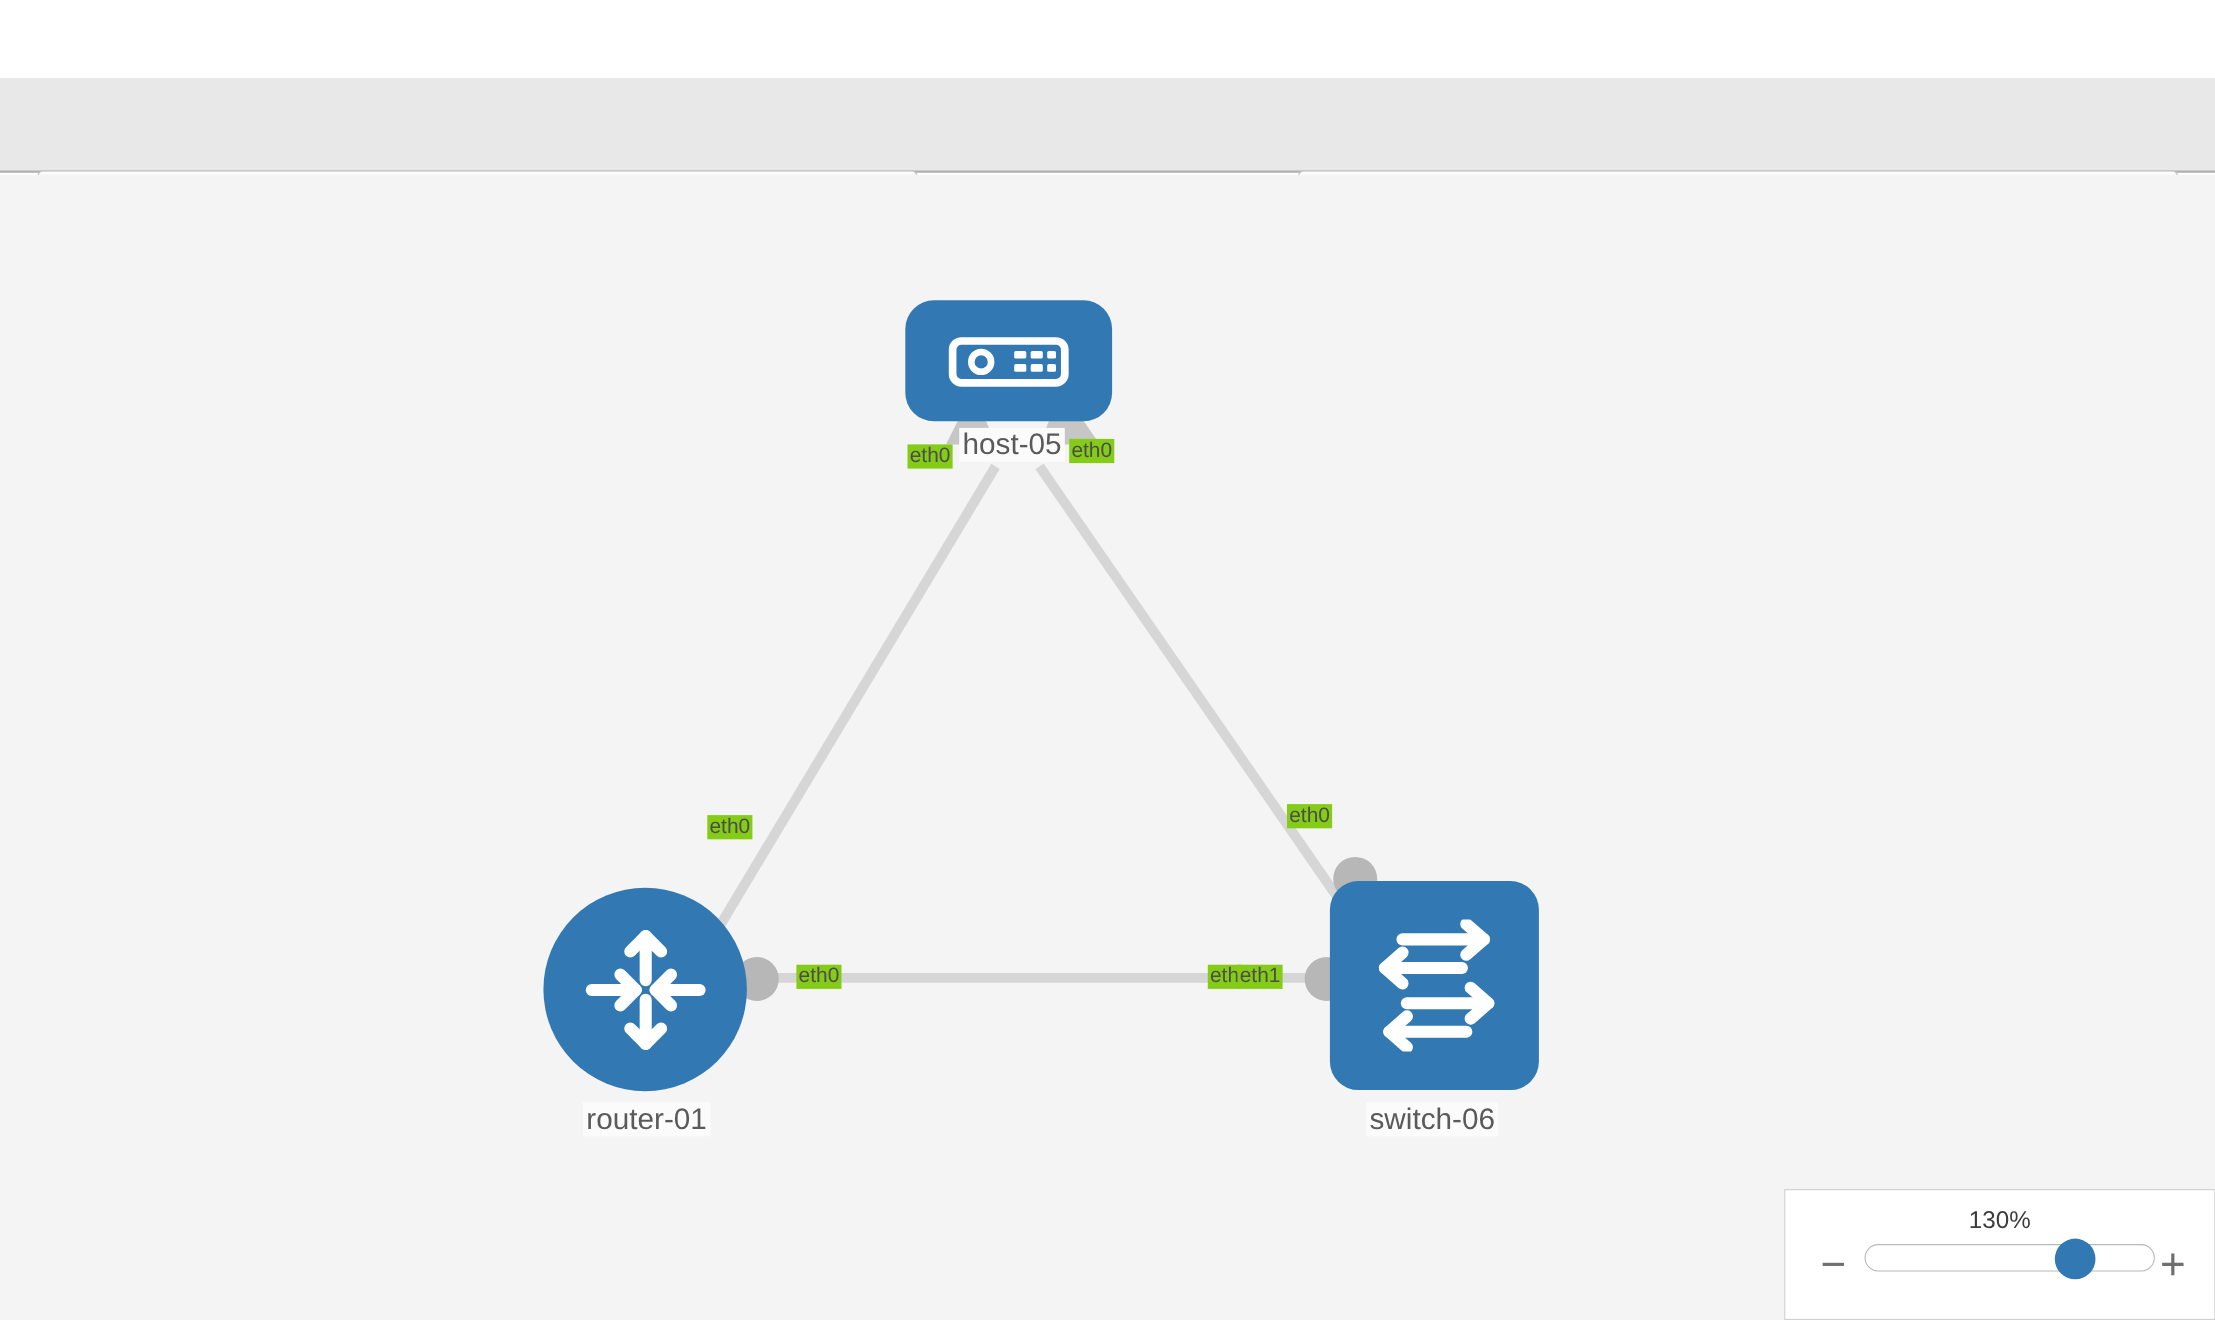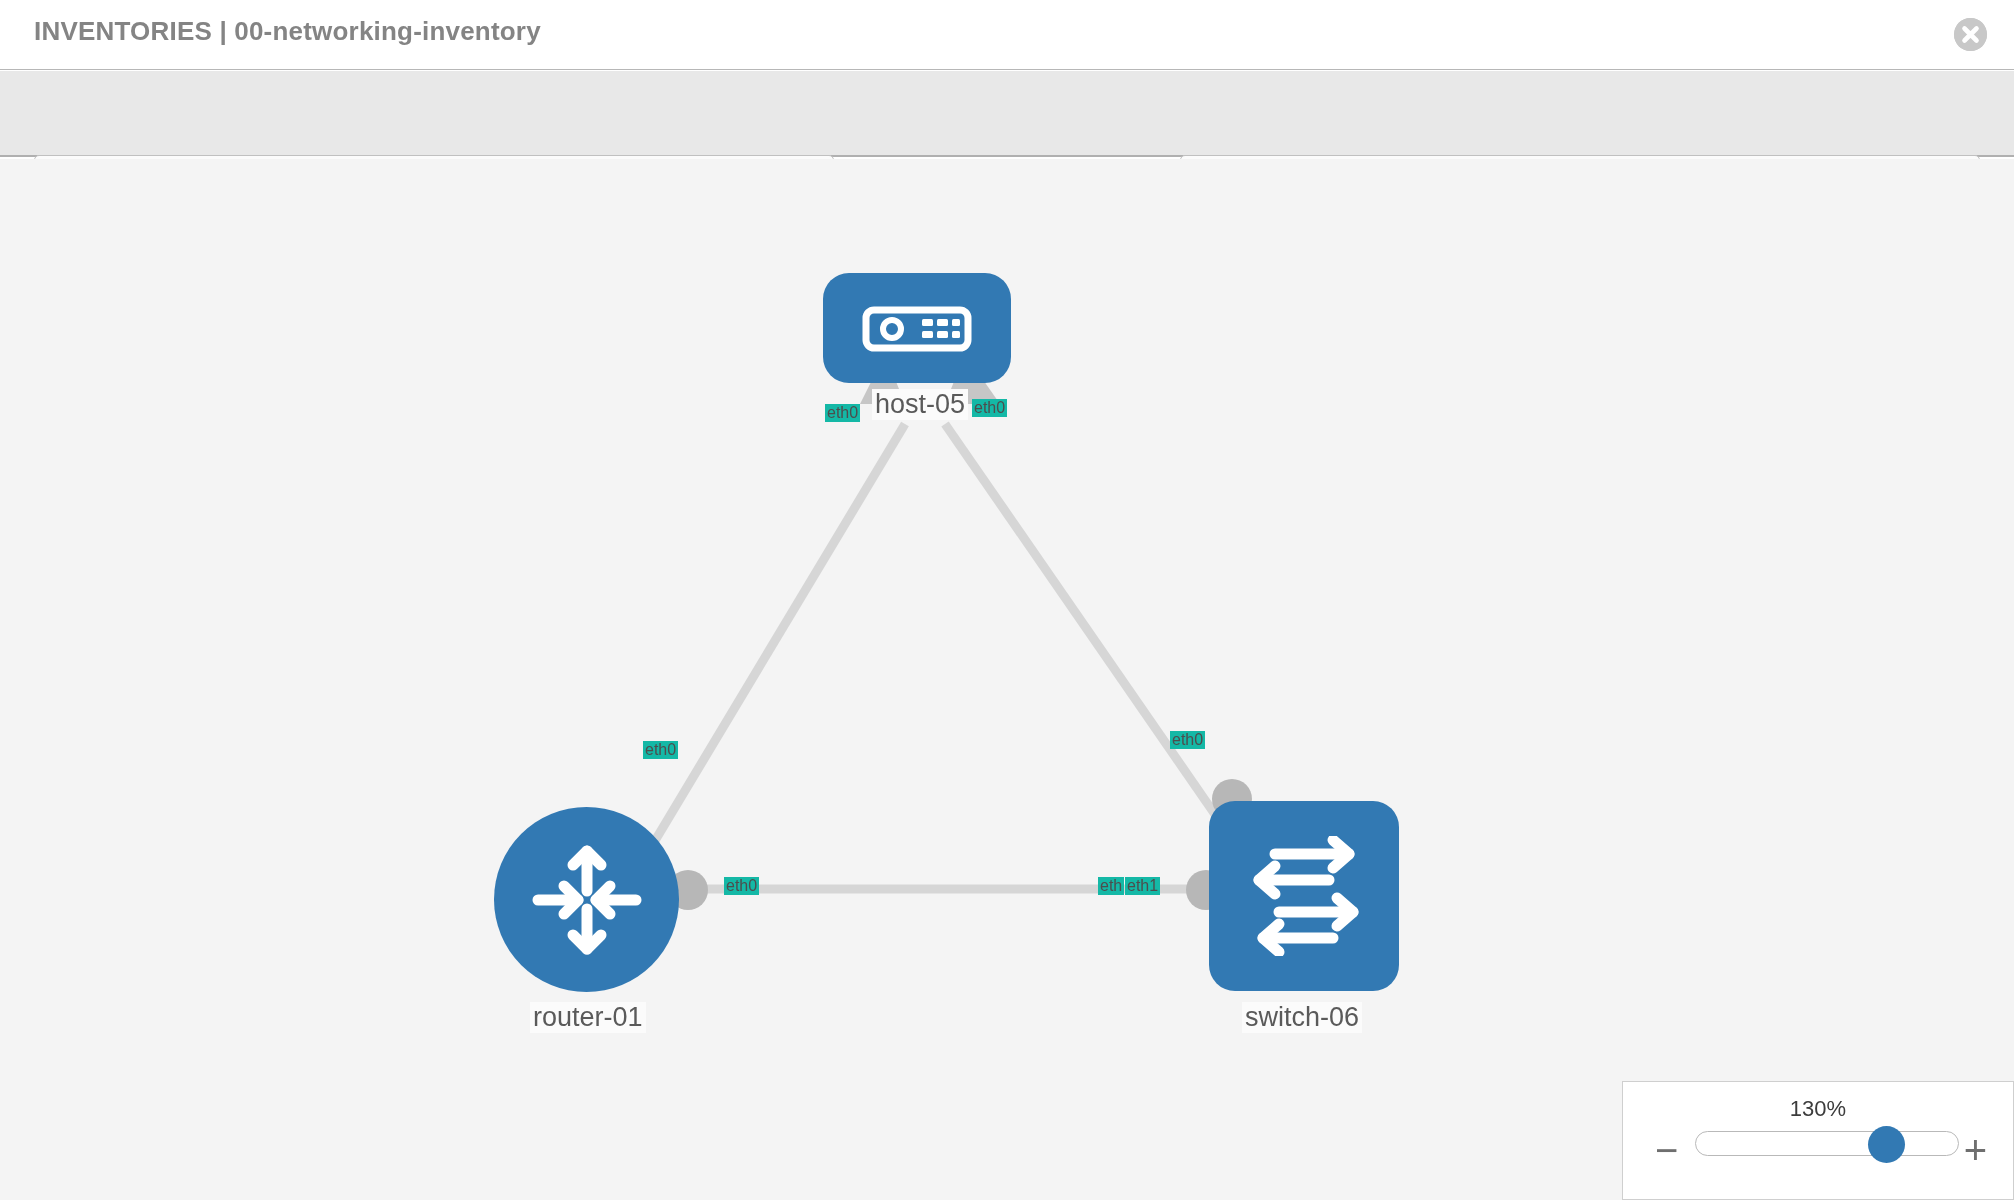--- a/index.html
+++ b/index.html
@@ -89,22 +89,22 @@
   .node-label {
     position: absolute;
     font-size: 27px; color: #5a5a5a;
     background: #fbfbfb;
     white-space: nowrap;
     padding: 0 3px;
     text-align: center;
   }
   .link-label {
     position: absolute;
-    font-size: 16px; color: #4d4d4d;
-    background: #14b8a6;
+    font-size: 19px; color: #4d4d4d;
+    background: #84cc16;
     white-space: nowrap;
     padding: 0 2px;
   }
 
   .port {
     position: absolute;
     width: 40px; height: 40px;
     border-radius: 50%;
     background: #b7b7b7;
   }
@@ -139,29 +139,20 @@
     position: absolute; top: -6px;
     width: 37px; height: 37px; border-radius: 50%;
     background: #3279b3; cursor: grab;
   }
 </style>
 </head>
 <body>
 
 <div id="app">
 
-  <div class="header">
-    <div class="page-title">INVENTORIES | 00-networking-inventory</div>
-    <div class="close-btn">
-      <svg width="33" height="33" viewBox="0 0 33 33" aria-hidden="true">
-        <circle cx="16.5" cy="16.5" r="16.5" fill="#c8c8c8"></circle>
-        <path d="M10.5 10.5 L22.5 22.5 M22.5 10.5 L10.5 22.5" stroke="#ffffff" stroke-width="4.6" stroke-linecap="round"></path>
-      </svg>
-    </div>
-  </div>
 
   <div class="toolbar">
 
     <div class="select-box" id="actions-select">
       <span class="sel-label">ACTIONS</span>
       <span class="caret"></span>
     </div>
 
     <div class="tool-icon" id="wrench-btn">
       <svg width="44" height="44" viewBox="0 0 44 44" aria-hidden="true">

